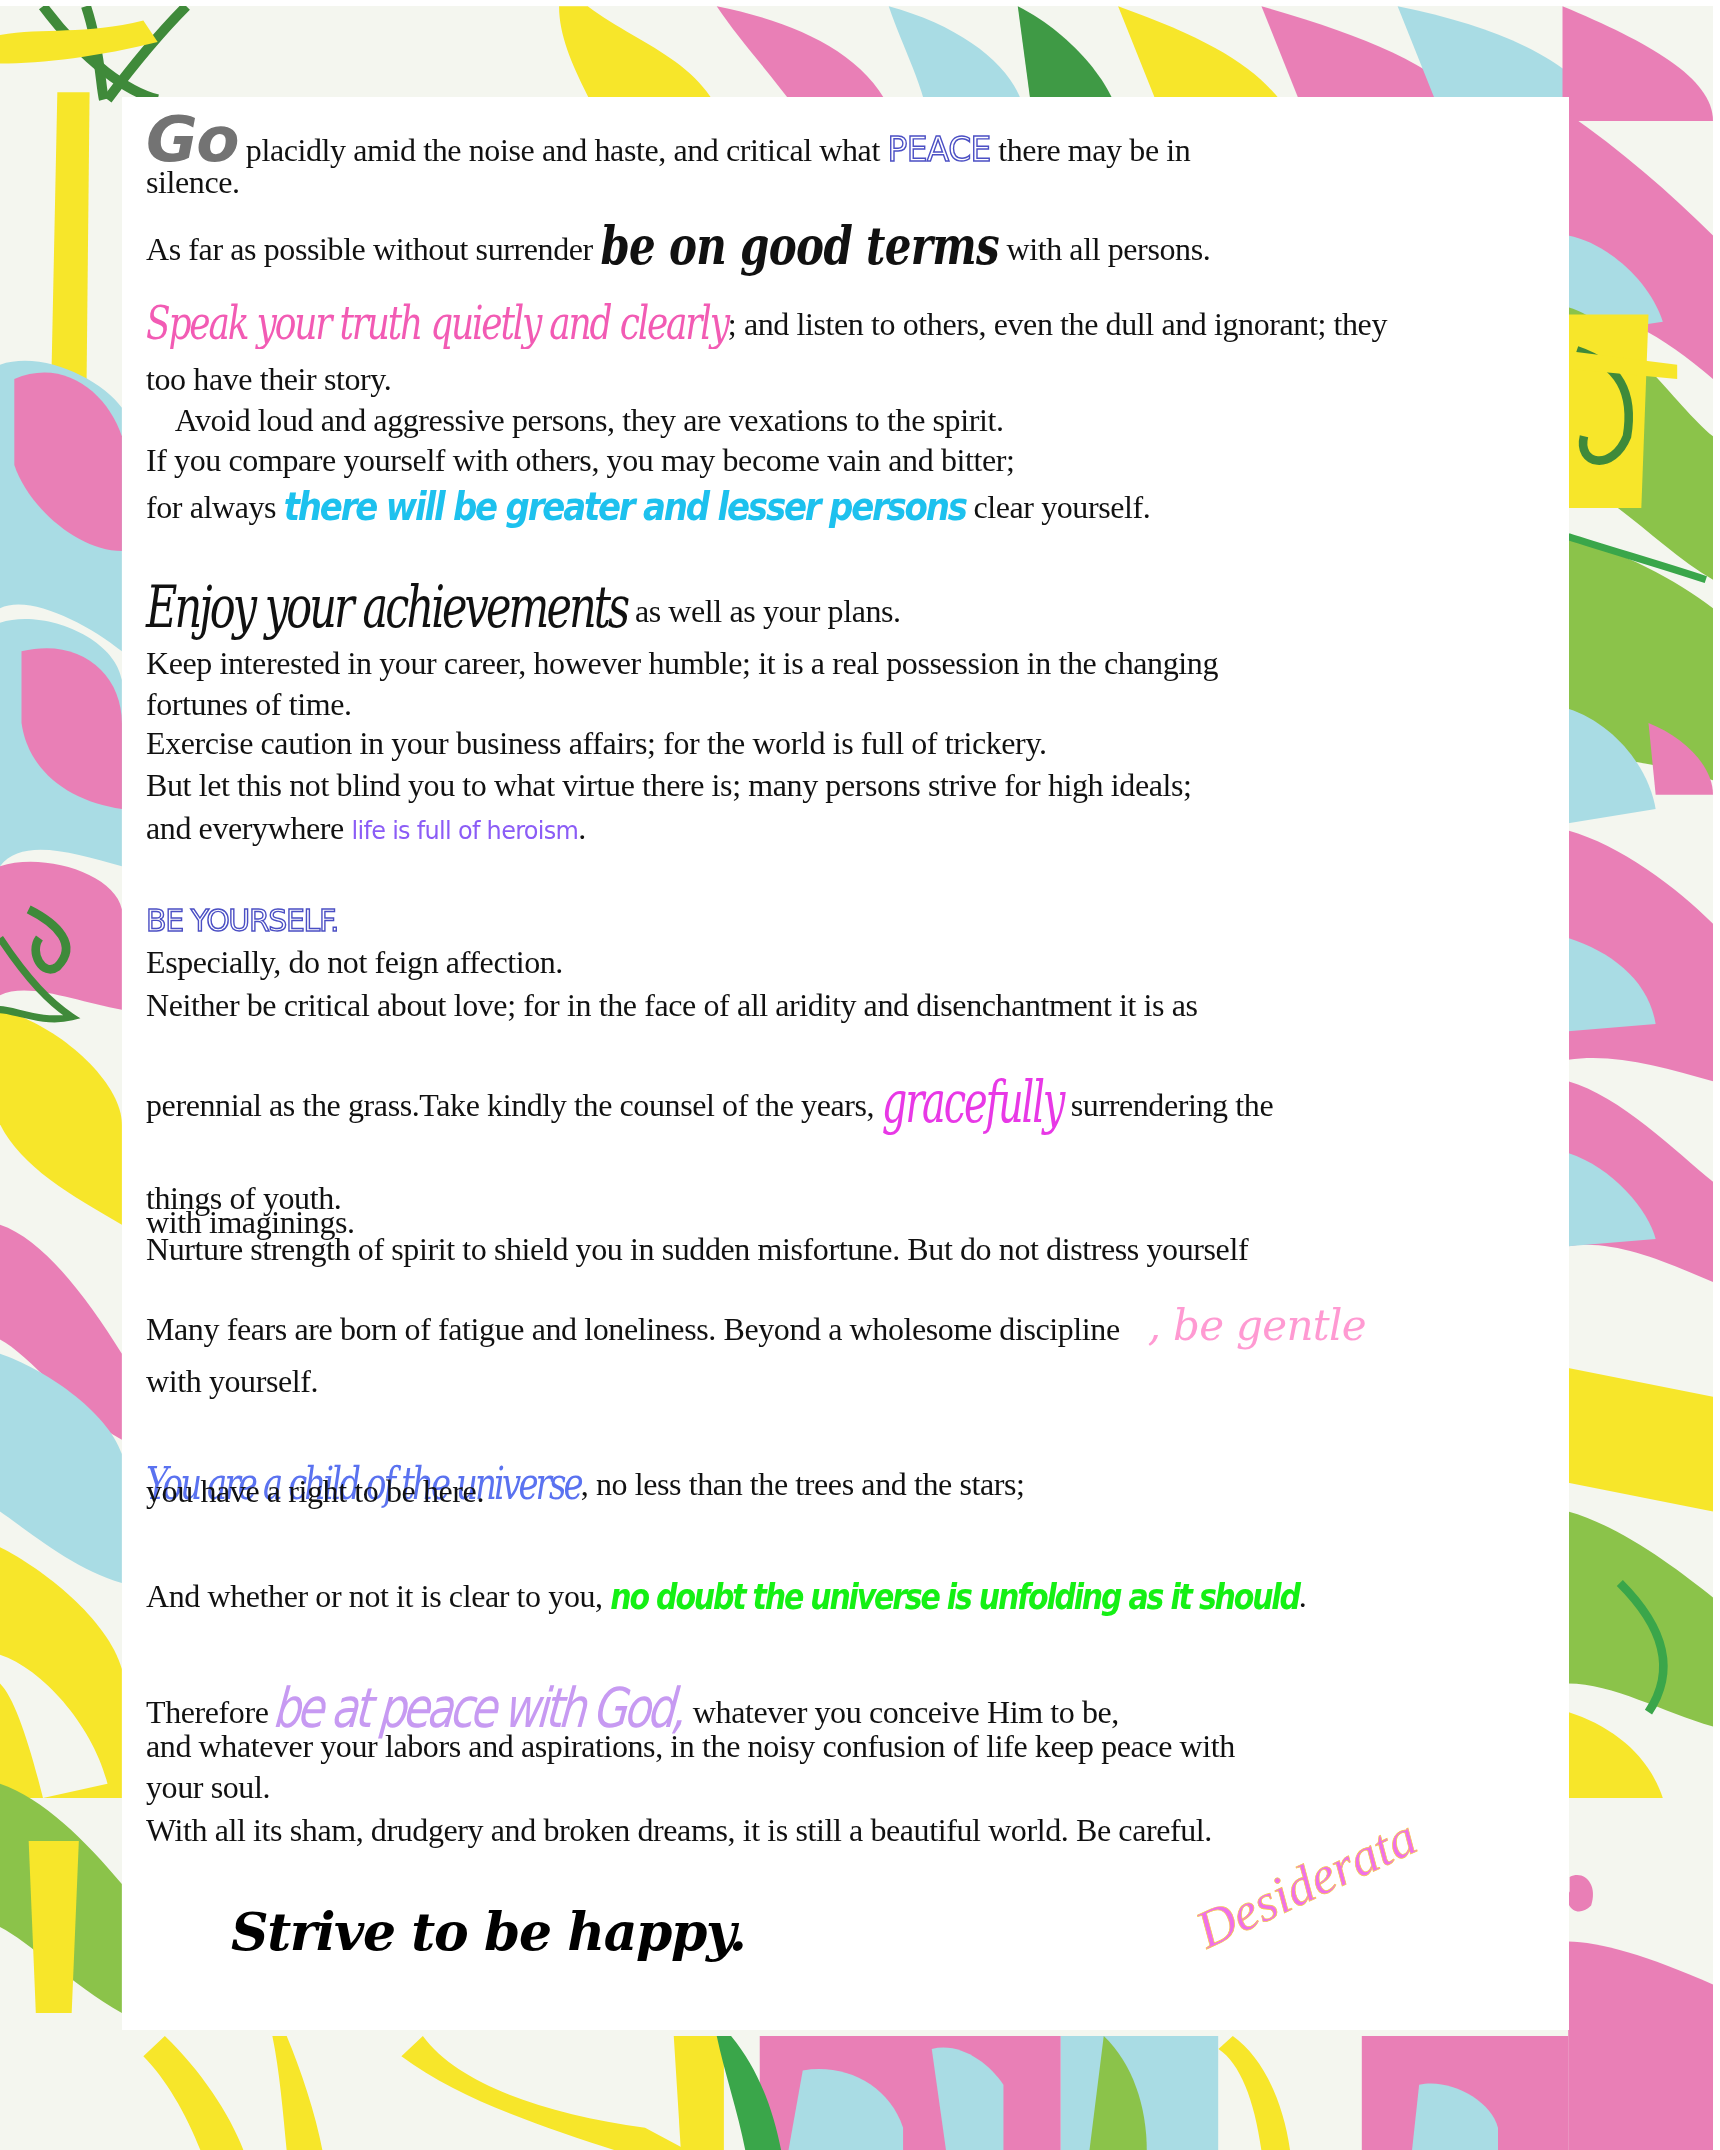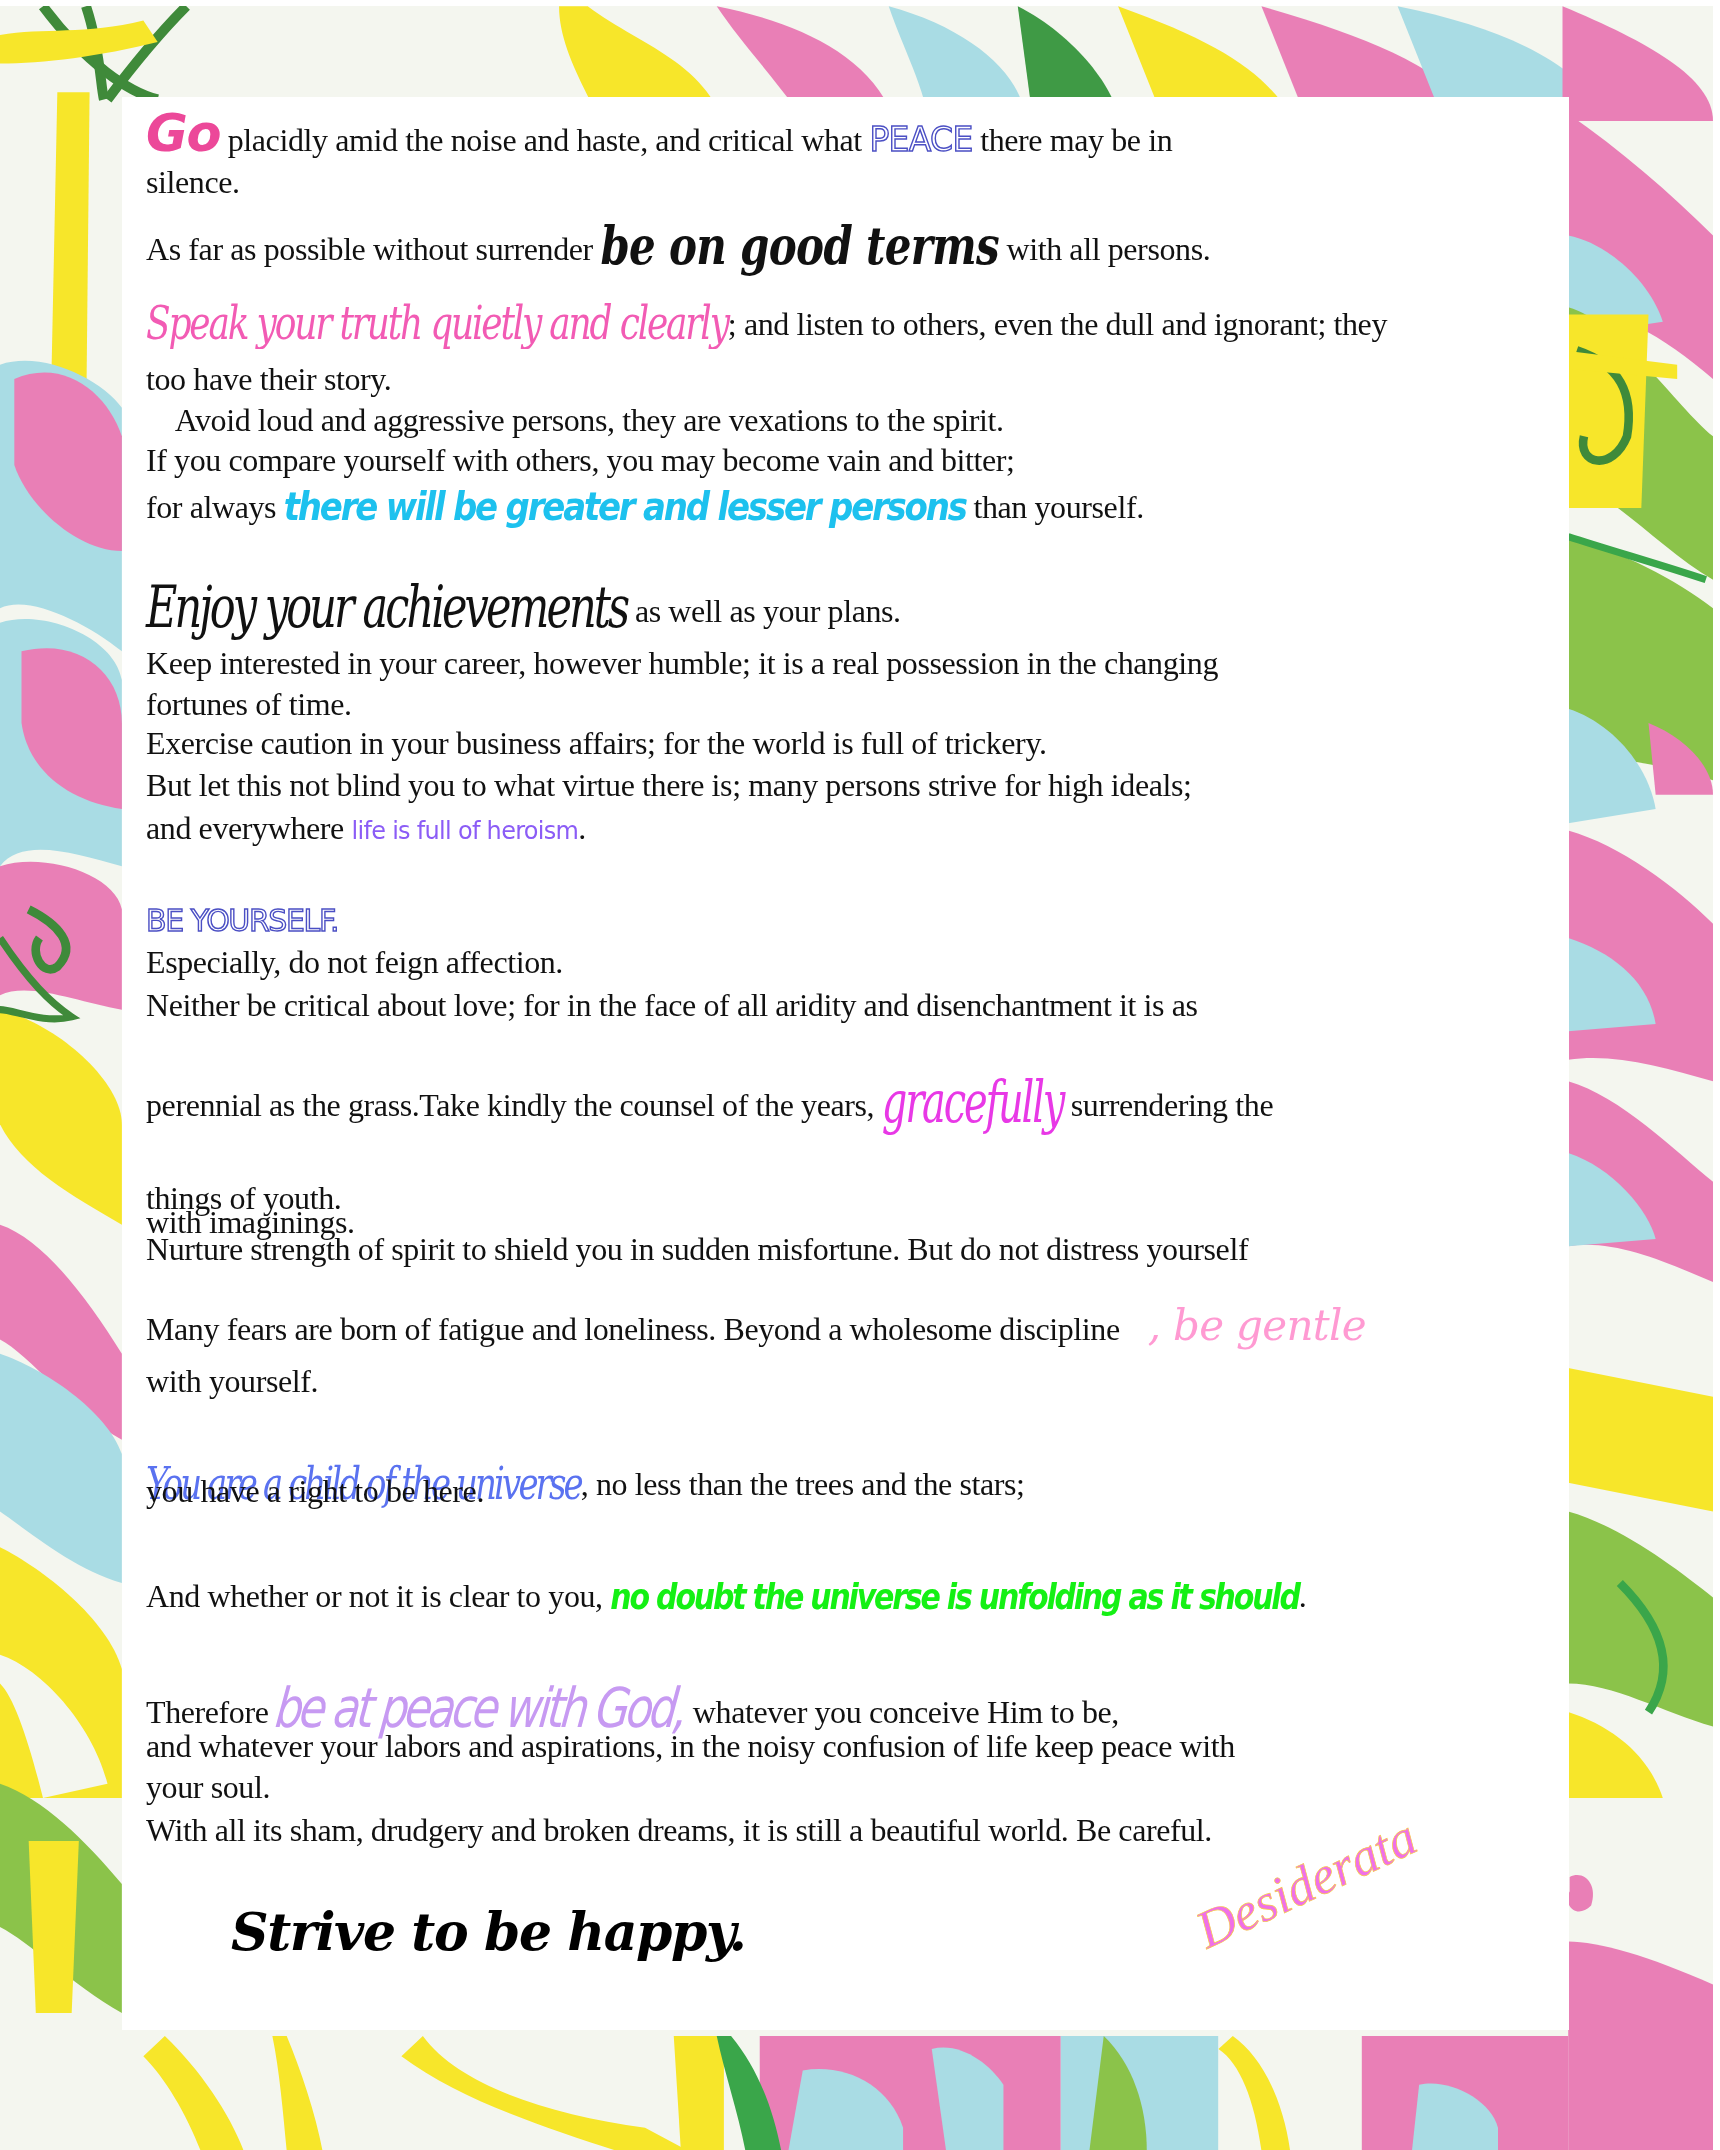--- a/index.html
+++ b/index.html
@@ -2,21 +2,21 @@
 <html style="font-size:11.5px"><head>
 <meta charset="utf-8">
 <style>
   html, body { margin:0; padding:0; }
   body { width:1721px; height:2151px; position:relative; overflow:hidden; background:#ffffff; }
   #bg { position:absolute; left:0; top:5.7px; width:1713px; height:2145px; overflow:hidden; background:#f4f6ef; }
   #bg svg { position:absolute; left:0; top:0; }
   #card { position:absolute; left:122px; top:97px; width:1447px; height:1933px; background:#ffffff; }
   .ln { position:absolute; left:146px; white-space:nowrap; font-family:"Liberation Serif","DejaVu Serif",serif; font-size:32px; color:#111; line-height:1; letter-spacing:-0.4px; }
   .ln span { display:inline-block; }
-  .go { font-family:"DejaVu Sans","Liberation Sans",sans-serif; font-weight:bold; font-style:italic; font-size:51px; color:#ec4899; letter-spacing:-1.4px; }
+  .go { font-family:"DejaVu Sans","Liberation Sans",sans-serif; font-weight:bold; font-style:italic; font-size:63px; color:#737373; letter-spacing:-1.4px; }
   .outline-blue { font-family:"DejaVu Sans","Liberation Sans",sans-serif; font-size:33px; color:#ffffff; -webkit-text-stroke:1.4px #4b4fc4; letter-spacing:-0.7px; }
   .script { font-family:"DejaVu Serif","Liberation Serif",serif; font-style:italic; }
   .s-goodterms { font-size:42px; font-weight:bold; color:#111; letter-spacing:-0.7px; transform:scaleY(1.25); }
   .s-speak { font-size:36px; color:#f25bb4; font-weight:normal; letter-spacing:-2.2px; transform:scaleY(1.3); }
   .s-greater { font-family:"DejaVu Sans","Liberation Sans",sans-serif; font-weight:bold; font-style:italic; font-size:34px; color:#1dc1ee; letter-spacing:-2.2px; transform:scaleY(1.15); }
   .s-enjoy { font-size:43px; color:#111; letter-spacing:-2.9px; transform:scaleY(1.35); }
   .s-heroism { font-family:"DejaVu Sans","Liberation Sans",sans-serif; font-size:24px; color:#8b5cf6; letter-spacing:-0.7px; }
   .s-beyourself { font-family:"DejaVu Sans","Liberation Sans",sans-serif; font-size:30px; color:#ffffff; -webkit-text-stroke:1.4px #4b4fc4; letter-spacing:-1.4px; }
   .s-gracefully { font-size:40px; color:#e838e6; letter-spacing:-2.2px; transform:scaleY(1.45); font-weight:normal; }
   .s-gentle { font-size:42px; color:#ff9ad2; letter-spacing:-0.7px;margin-left:28px; }
@@ -112,21 +112,21 @@
   <div class="ln" style="top:225px;">
     <span style="white-space:pre;">As far as possible without surrender </span><span class="script s-goodterms">be on good terms</span><span style="white-space:pre;"> with all persons.</span>
   </div>
   <div class="ln" style="top:305px;">
     <span class="script s-speak">Speak your truth quietly and clearly</span><span style="white-space:pre;">; and listen to others, even the dull and ignorant; they</span>
   </div>
   <div class="ln" style="top:363px;">too have their story.</div>
   <div class="ln" style="top:404px; white-space:pre;">    Avoid loud and aggressive persons, they are vexations to the spirit.</div>
   <div class="ln" style="top:444px;">If you compare yourself with others, you may become vain and bitter;</div>
   <div class="ln" style="top:489px;">
-    <span style="white-space:pre;">for always </span><span class="s-greater">there will be greater and lesser persons</span><span style="white-space:pre;"> than yourself.</span>
+    <span style="white-space:pre;">for always </span><span class="s-greater">there will be greater and lesser persons</span><span style="white-space:pre;"> clear yourself.</span>
   </div>
   <div class="ln" style="top:586px;">
     <span class="script s-enjoy">Enjoy your achievements</span><span style="white-space:pre;"> as well as your plans.</span>
   </div>
   <div class="ln" style="top:647px;">Keep interested in your career, however humble; it is a real possession in the changing</div>
   <div class="ln" style="top:688px;">fortunes of time.</div>
   <div class="ln" style="top:727px;">Exercise caution in your business affairs; for the world is full of trickery.</div>
   <div class="ln" style="top:769px;">But let this not blind you to what virtue there is; many persons strive for high ideals;</div>
   <div class="ln" style="top:812px;">
     <span style="white-space:pre;">and everywhere </span><span class="s-heroism">life is full of heroism</span><span>.</span>

